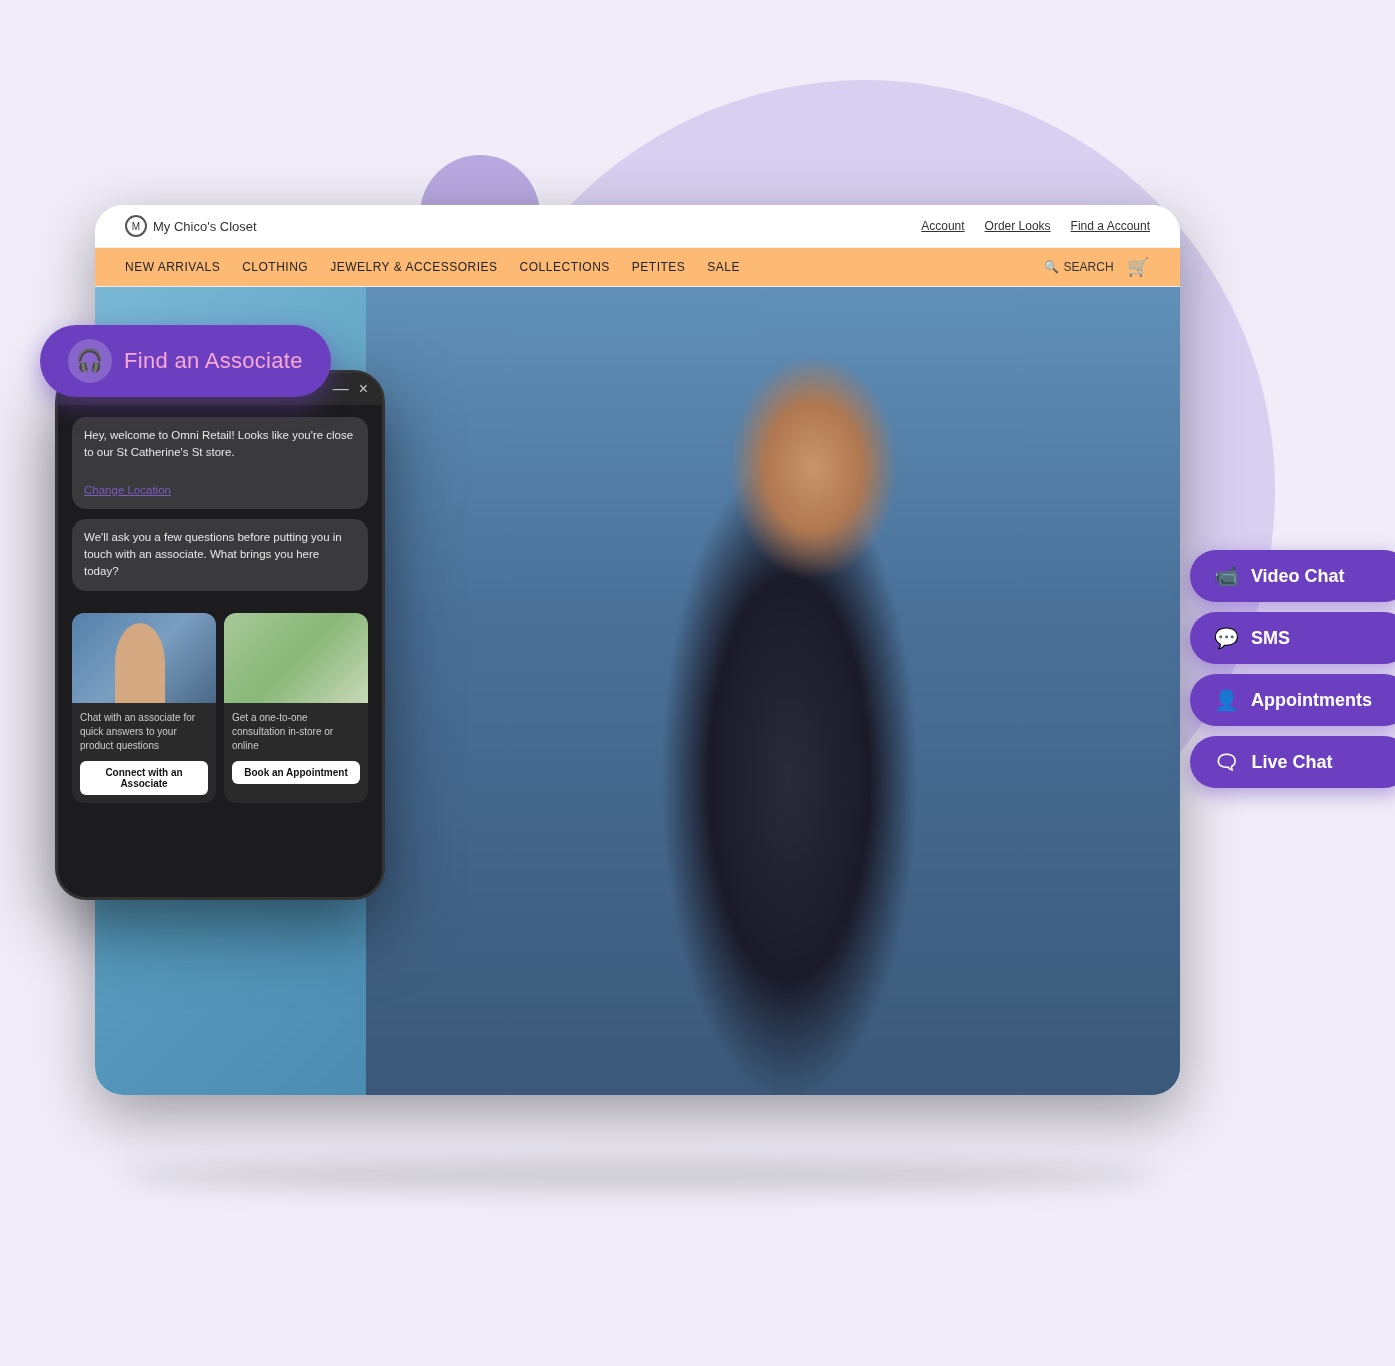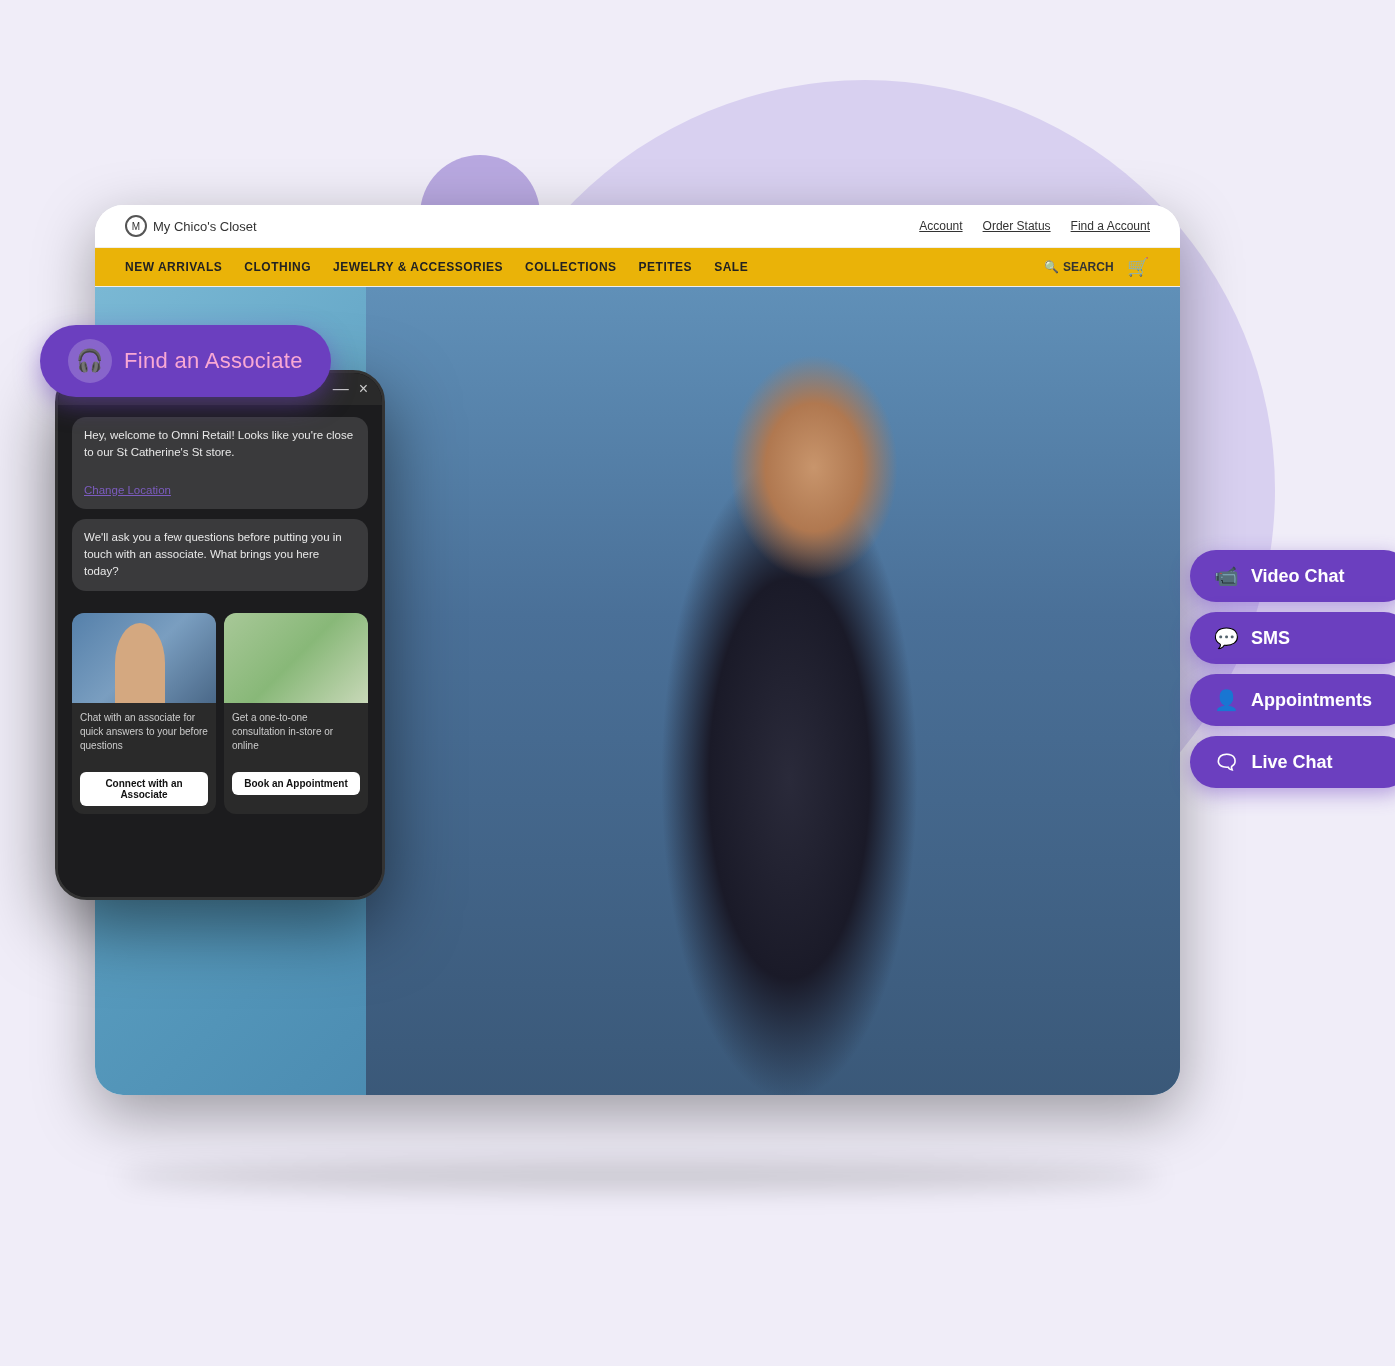--- a/index.html
+++ b/index.html
@@ -79,27 +79,26 @@
       gap: 20px;
       align-items: center;
     }
     .website-header-links a {
       font-size: 12px;
       color: #333;
       text-decoration: underline;
       cursor: pointer;
     }
     .website-nav {
-      background: #eab308;
+      background: #fdba74;
       padding: 8px 30px;
       display: flex;
       align-items: center;
       justify-content: space-between;
       border-bottom: 1px solid #eee;
-      font-weight: bold;
     }
     .nav-items {
       display: flex;
       gap: 22px;
     }
     .nav-item {
       font-size: 12px;
       color: #222;
       letter-spacing: 0.5px;
       cursor: pointer;
@@ -258,21 +257,21 @@
       position: relative;
       overflow: hidden;
     }
     .option-text {
       padding: 8px 8px 4px;
       color: #ccc;
       font-size: 10px;
       line-height: 1.4;
     }
     .option-btn {
-      margin: 15px 8px 8px;
+      margin: 4px 8px 8px;
       background: #fff;
       color: #111;
       border: none;
       border-radius: 6px;
       padding: 6px 8px;
       font-size: 10px;
       font-weight: bold;
       width: calc(100% - 16px);
       text-align: center;
       cursor: pointer;
@@ -364,21 +363,21 @@
 
 <div class="tablet-frame">
 
   <div class="website-header">
     <div class="website-logo">
       <div class="logo-icon">M</div>
       <span>My Chico's Closet</span>
     </div>
     <div class="website-header-links">
       <a>Account</a>
-      <a>Order Status</a>
+      <a>Order Looks</a>
       <a>Find a Account</a>
     </div>
   </div>
 
   <div class="website-nav">
     <div class="nav-items">
       <span class="nav-item">NEW ARRIVALS</span>
       <span class="nav-item">CLOTHING</span>
       <span class="nav-item">JEWELRY &amp; ACCESSORIES</span>
       <span class="nav-item">COLLECTIONS</span>
@@ -423,21 +422,21 @@
       </div>
       <div class="message-bubble">
         <span>We'll ask you a few questions before putting you in touch with an associate. What brings you here today?</span>
       </div>
     </div>
 
     <div class="phone-options">
 
       <div class="option-card">
         <div class="option-img-person1"></div>
-        <div class="option-text">Chat with an associate for quick answers to your before questions</div>
+        <div class="option-text">Chat with an associate for quick answers to your product questions</div>
         <button class="option-btn">Connect with an Associate</button>
       </div>
 
       <div class="option-card">
         <div class="option-img-clothes"></div>
         <div class="option-text">Get a one-to-one consultation in-store or online</div>
         <button class="option-btn">Book an Appointment</button>
       </div>
     </div>
   </div>

